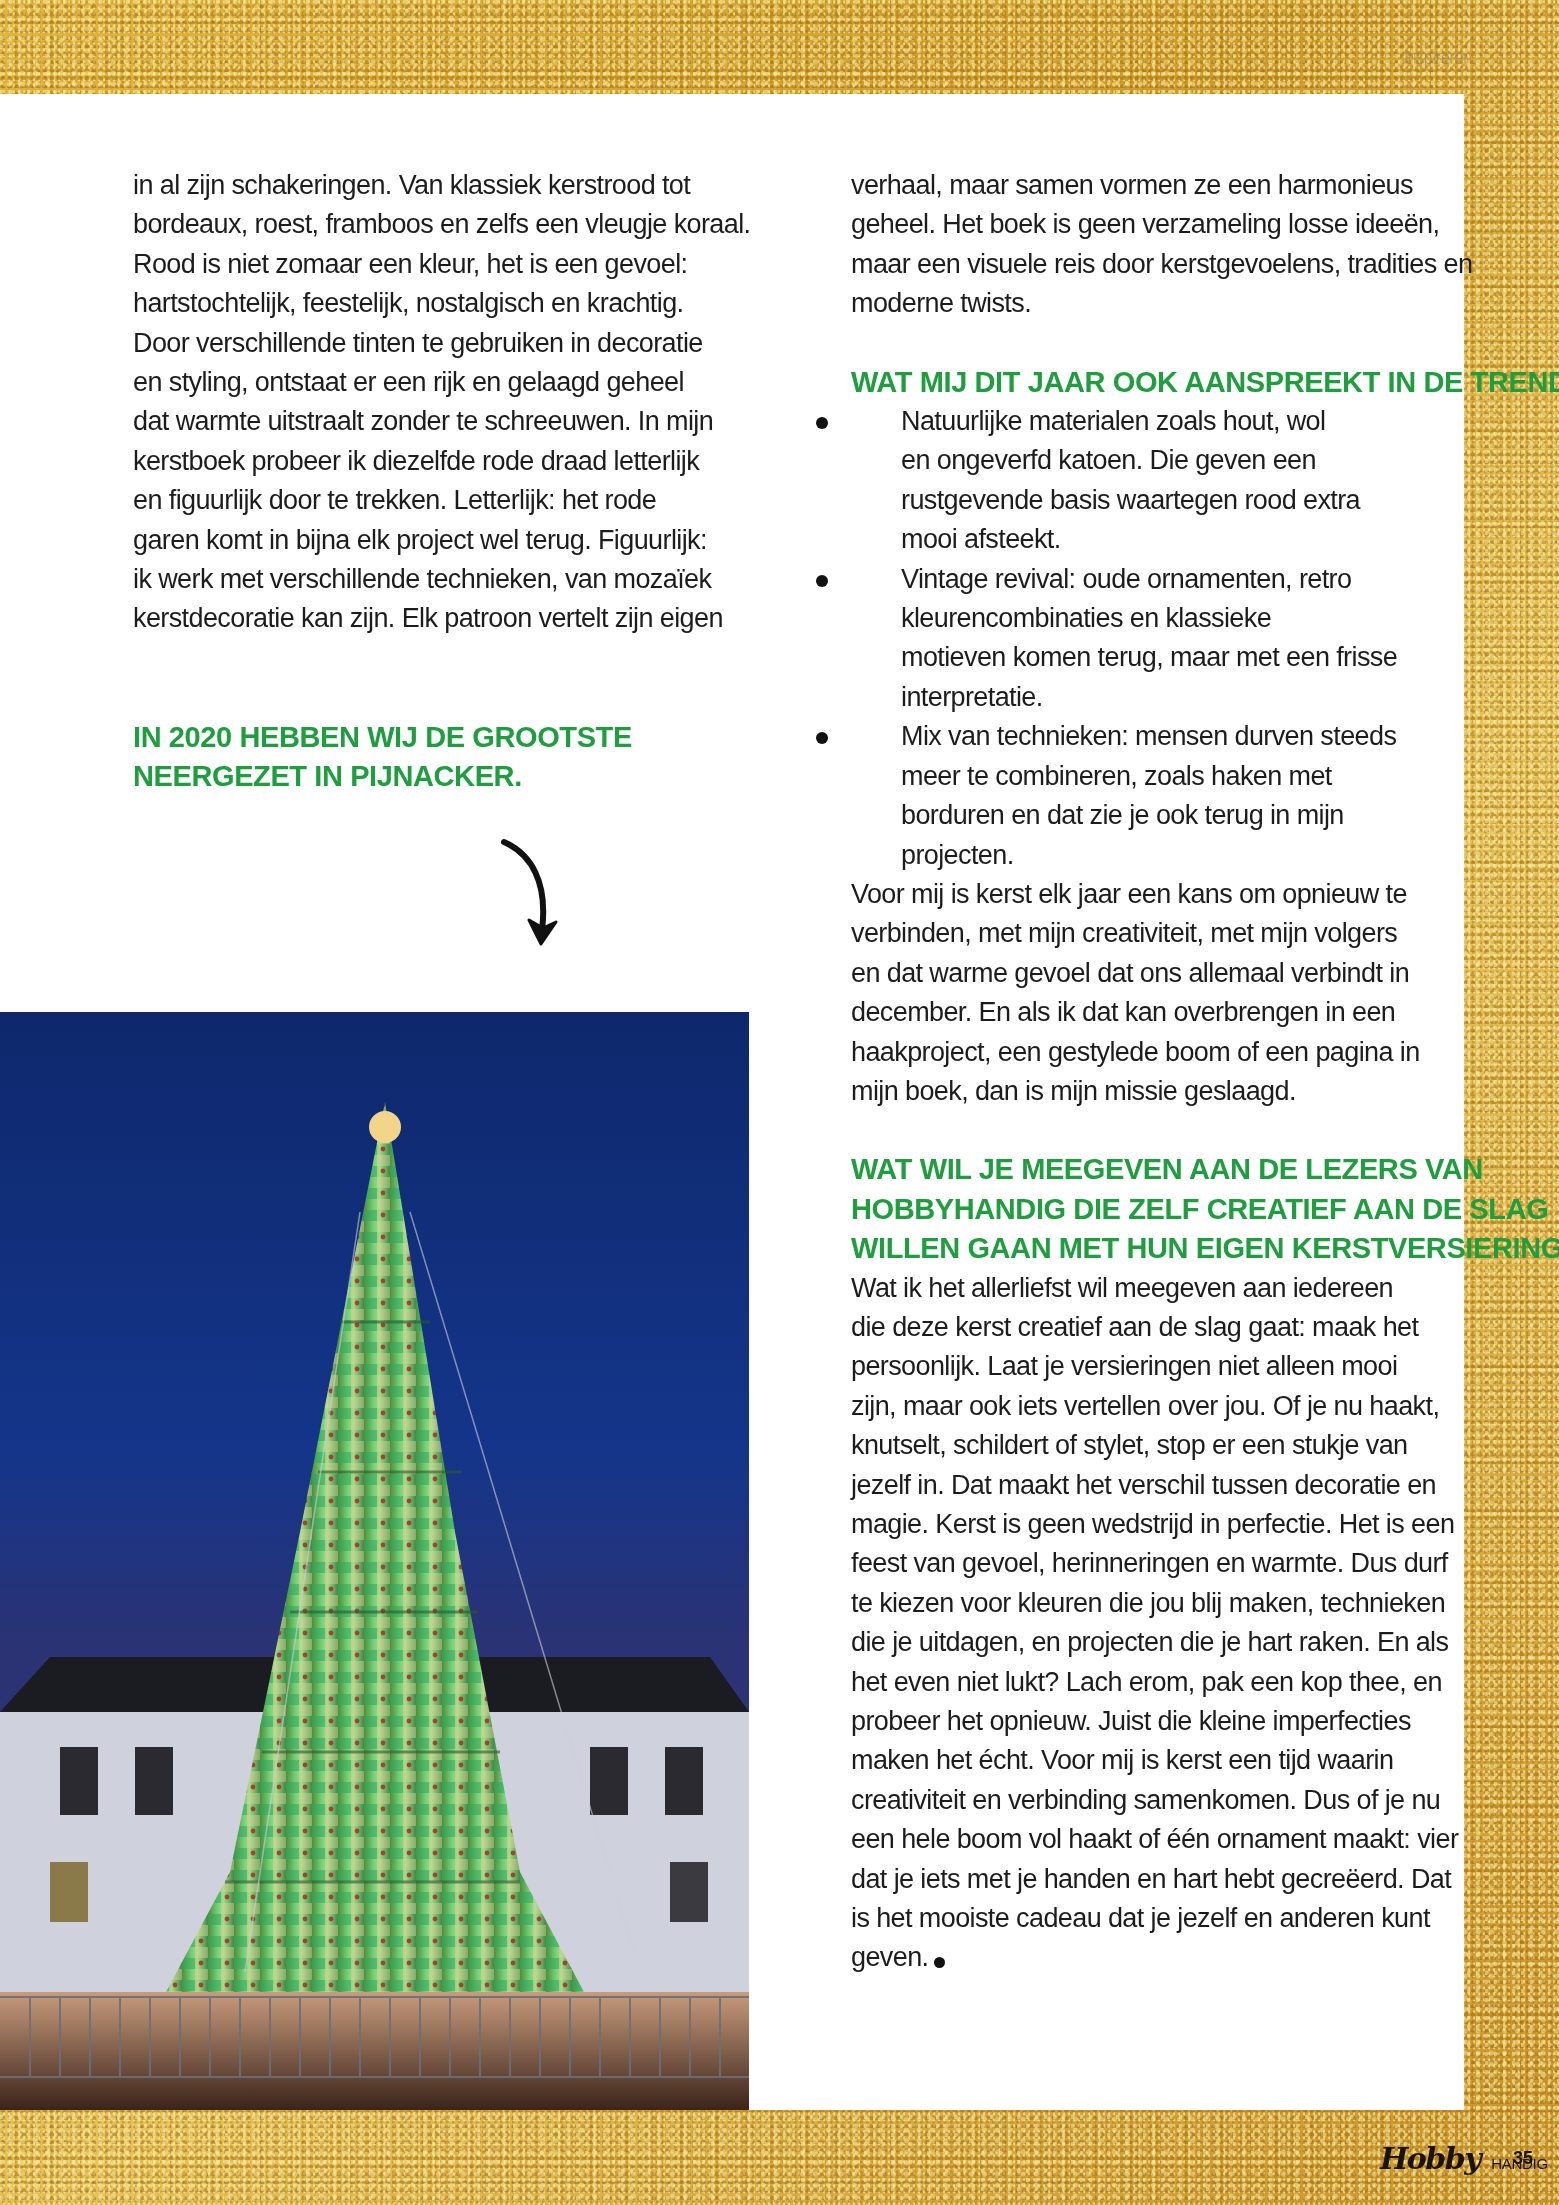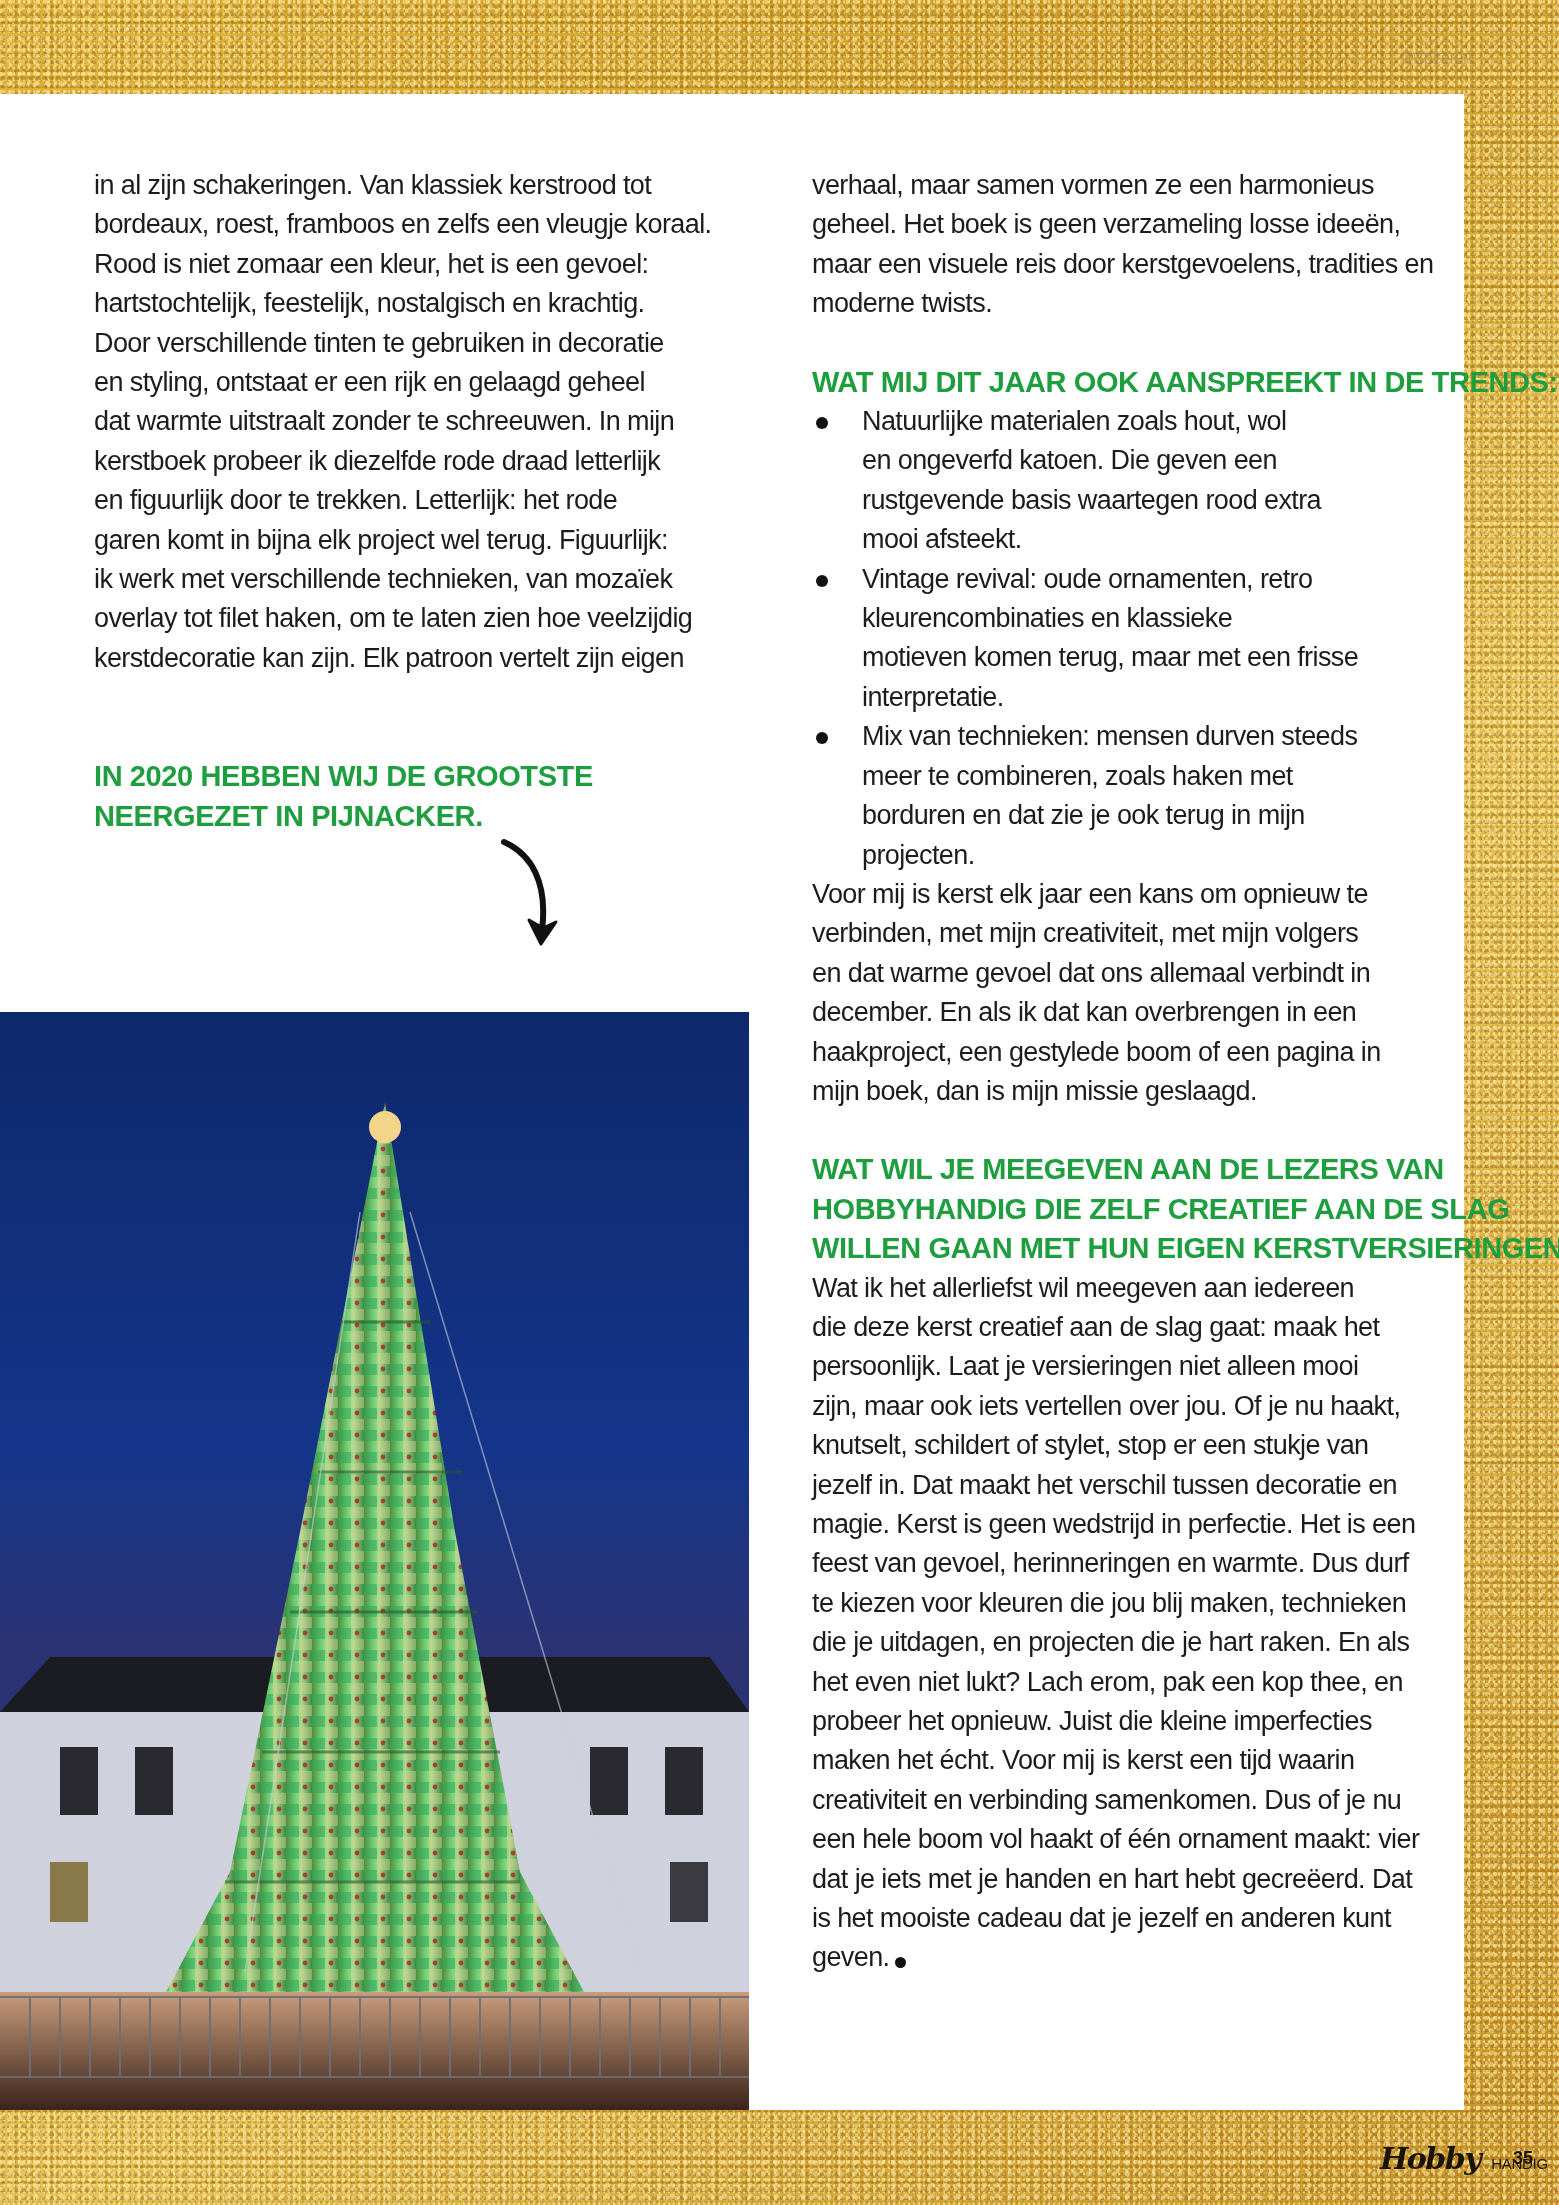--- a/index.html
+++ b/index.html
@@ -27,21 +27,21 @@
       background: #ffffff;
     }
     .col {
       position: absolute;
       font-family: "Liberation Sans", sans-serif;
       font-size: 27px; line-height: 39.4px; color: #1c1c1c;
       letter-spacing: -0.6px;
     }
     .col-left { left: 94px; top: 72px; width: 680px; }
     .col-right { left: 812px; top: 72px; width: 670px; }
-    .line { display: block; white-space: nowrap; }
+    .line { display: block; white-space: nowrap; margin-left: 39px; }
     .heading { color: #1e9e3e; font-weight: bold; font-size: 29px; letter-spacing: -0.4px; }
     .gap { height: 39px; }
     .gap-lg { height: 79px; }
     .bullets { margin: 0; padding: 0; list-style: none; }
     .bullet { position: relative; padding-left: 50px; }
     .bullet-dot {
       position: absolute; left: 4px; top: 15px; width: 12px; height: 12px;
       border-radius: 50%; background: #111;
     }
     .end-dot {
@@ -86,21 +86,20 @@
       <span class="line">bordeaux, roest, framboos en zelfs een vleugje koraal.</span>
       <span class="line">Rood is niet zomaar een kleur, het is een gevoel:</span>
       <span class="line">hartstochtelijk, feestelijk, nostalgisch en krachtig.</span>
       <span class="line">Door verschillende tinten te gebruiken in decoratie</span>
       <span class="line">en styling, ontstaat er een rijk en gelaagd geheel</span>
       <span class="line">dat warmte uitstraalt zonder te schreeuwen. In mijn</span>
       <span class="line">kerstboek probeer ik diezelfde rode draad letterlijk</span>
       <span class="line">en figuurlijk door te trekken. Letterlijk: het rode</span>
       <span class="line">garen komt in bijna elk project wel terug. Figuurlijk:</span>
       <span class="line">ik werk met verschillende technieken, van mozaïek</span>
-      <span class="line">overlay tot filet haken, om te laten zien hoe veelzijdig</span>
       <span class="line">kerstdecoratie kan zijn. Elk patroon vertelt zijn eigen</span>
     </div>
     <div class="gap-lg"></div>
     <div class="heading">
       <span class="line">IN 2020 HEBBEN WIJ DE GROOTSTE</span>
       <span class="line">NEERGEZET IN PIJNACKER.</span>
     </div>
   </div>
 
   <svg class="arrow" viewBox="0 0 70 120">

